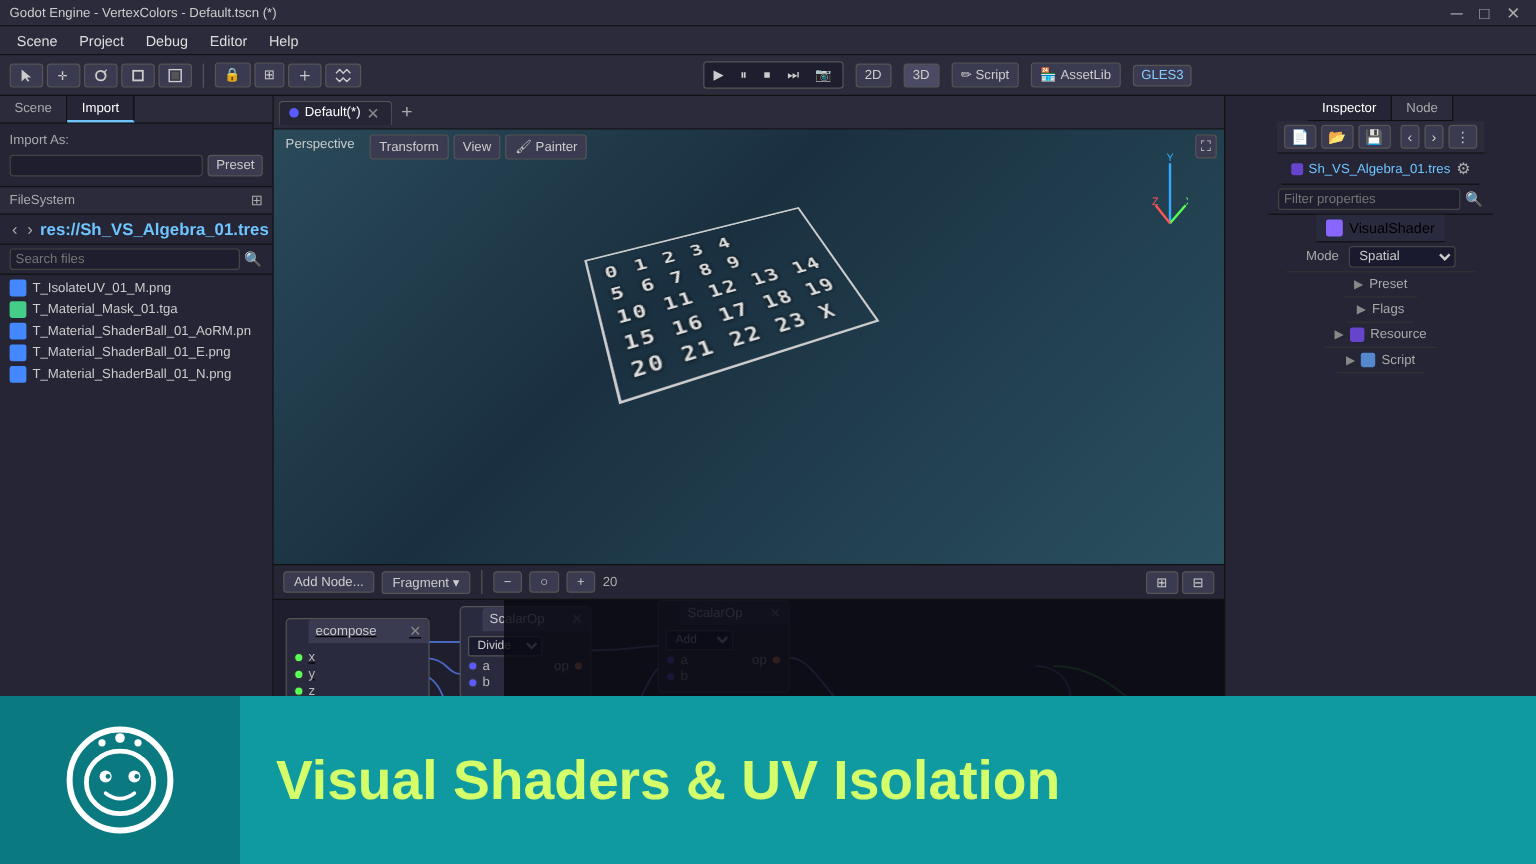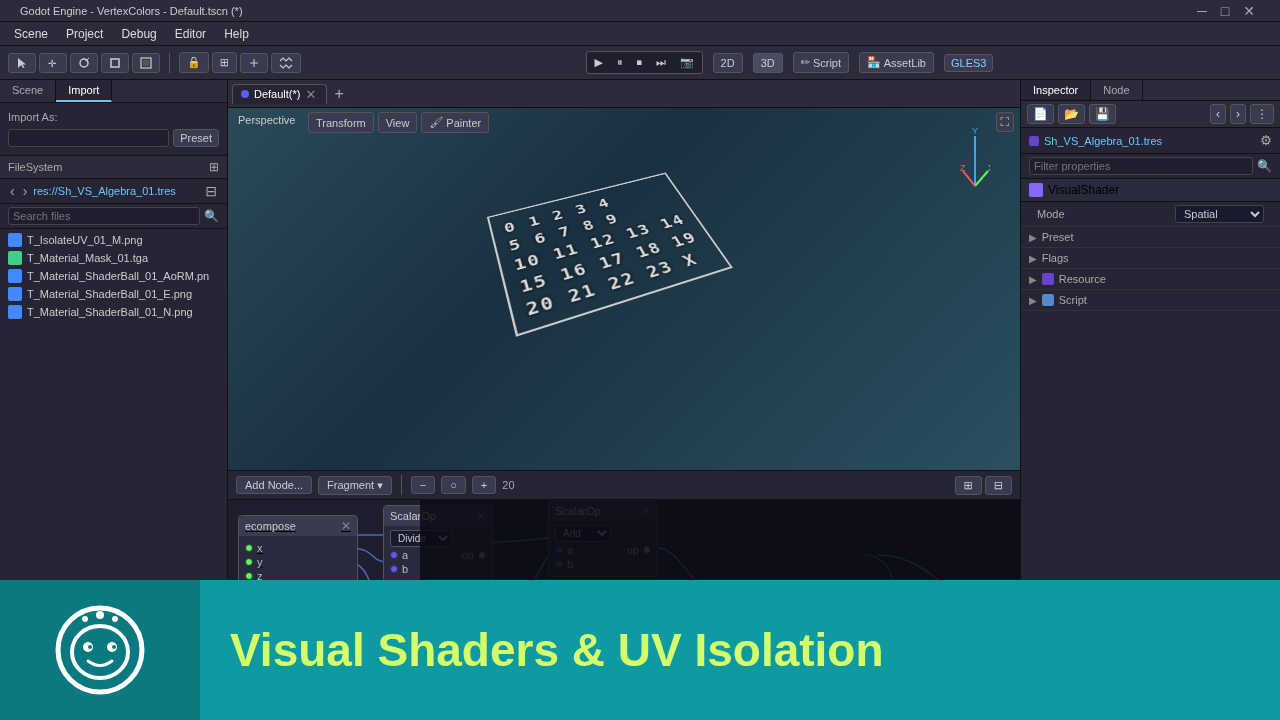--- a/index.html
+++ b/index.html
@@ -4,21 +4,21 @@
   <style>
     * { margin: 0; padding: 0; box-sizing: border-box; }
     body { width: 1280px; height: 720px; overflow: hidden; font-family: 'Segoe UI', Tahoma, sans-serif; font-size: 12px; background: #1a1a2e; }
 
     
     #titlebar {
       background: #2b2b3c;
       height: 22px;
       display: flex;
       align-items: center;
-      padding: 0 20px;
+      padding: 0 8px;
       color: #ccc;
       font-size: 11px;
       border-bottom: 1px solid #111;
     }
     #titlebar-controls {
       margin-left: auto;
       display: flex;
       gap: 4px;
     }
 
@@ -161,22 +161,23 @@
     .nav-btn {
       background: none;
       border: none;
       color: #aaa;
       cursor: pointer;
       font-size: 14px;
       padding: 0 2px;
     }
     .path-label {
       color: #6ec4ff;
-      font-size: 11px;
-      cursor: pointer;
+      font-size: 14px;
+      cursor: pointer;
+      font-weight: bold;
     }
     #search-bar {
       display: flex;
       align-items: center;
       padding: 3px 8px;
       gap: 4px;
       border-bottom: 1px solid #111;
     }
     .search-input {
       flex: 1;
@@ -348,20 +349,21 @@
     }
     .node-header {
       background: #3a3a50;
       padding: 3px 6px;
       font-size: 11px;
       color: #ccc;
       border-radius: 4px 4px 0 0;
       display: flex;
       align-items: center;
       justify-content: space-between;
+      margin-left: 18px;
     }
     .node-close {
       cursor: pointer;
       color: #888;
       font-size: 12px;
     }
     .node-body { padding: 4px 6px; }
     .node-row {
       display: flex;
       align-items: center;
@@ -415,20 +417,21 @@
       font-family: 'Arial Black', sans-serif;
     }
 
     
     #right-panel {
       width: 260px;
       background: #252535;
       display: flex;
       flex-direction: column;
       border-left: 1px solid #111;
+      align-items: center;
     }
     #right-tabs {
       display: flex;
       background: #2b2b3c;
       border-bottom: 1px solid #111;
       align-items: center;
     }
     .right-tab {
       padding: 4px 12px;
       cursor: pointer;

